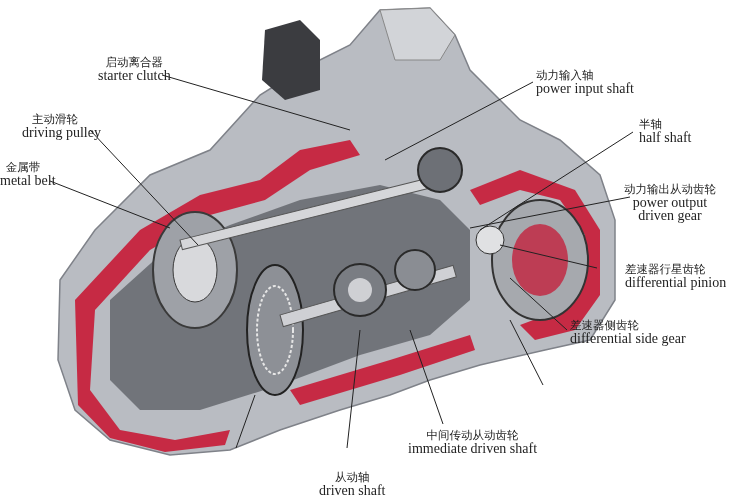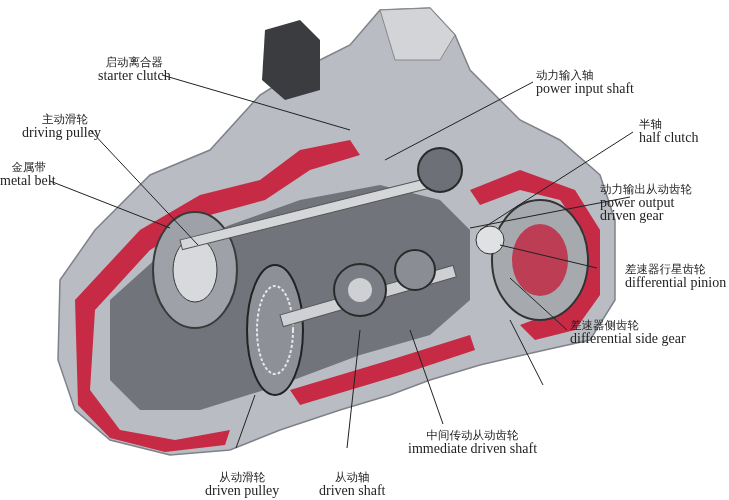--- a/index.html
+++ b/index.html
@@ -1,21 +1,21 @@
 <!DOCTYPE html>
 <html><head>
 <meta charset="utf-8">
 <style>
   html,body{margin:0;padding:0;background:#ffffff;}
   body{width:729px;height:500px;position:relative;overflow:hidden;font-family:"DejaVu Serif","Liberation Serif",serif;}
   .stage{position:absolute;left:0;top:0;width:713px;height:500px;}
   .label{position:absolute;color:#222;font-size:11px;line-height:13px;white-space:nowrap;}
   .label .zh{display:block;font-family:"DejaVu Serif","Liberation Serif",serif;font-size:11.5px;}
   .label .en{display:block;font-family:"Liberation Serif","DejaVu Serif",serif;font-size:14px;}
-  .right{text-align:right;}
+  .right{text-align:center;}
   .center{text-align:center;}
   svg{position:absolute;left:0;top:0;}
 </style>
 </head>
 <body>
 
 <div class="stage">
   <svg width="729" height="500" viewBox="0 0 729 500">
 
     <path d="M60 280 L95 230 L150 175 L210 150 L260 95 L300 70 L350 45 L380 10 L430 8 L455 35 L470 70 L500 100 L520 120 L560 140 L600 175 L615 220 L615 300 L590 340 L545 350 L480 365 L430 380 L390 395 L340 410 L280 430 L230 450 L170 455 L110 440 L75 410 L58 360 Z" fill="#b9bcc2" stroke="#7f8289" stroke-width="1.5"></path>
@@ -74,40 +74,36 @@
   <div class="label right" style="left:0px;top:161px;width:46px;">
     <span class="zh">金属带</span>
     <span class="en">metal belt</span>
   </div>
   <div class="label" style="left:536px;top:57px;margin-top:12px;">
     <span class="zh">动力输入轴</span>
     <span class="en">power input shaft</span>
   </div>
   <div class="label" style="left:639px;top:118px;">
     <span class="zh">半轴</span>
-    <span class="en">half clutch</span>
+    <span class="en">half shaft</span>
   </div>
-  <div class="label" style="left:600px;top:183px;">
+  <div class="label" style="left:624px;top:183px;text-align:center;">
     <span class="zh">动力输出从动齿轮</span>
     <span class="en">power output</span>
     <span class="en">driven gear</span>
   </div>
   <div class="label" style="left:625px;top:263px;">
     <span class="zh">差速器行星齿轮</span>
     <span class="en">differential pinion</span>
   </div>
   <div class="label" style="left:570px;top:319px;">
     <span class="zh">差速器侧齿轮</span>
     <span class="en">differential side gear</span>
   </div>
   <div class="label center" style="left:396px;top:429px;margin-left:12px;">
     <span class="zh">中间传动从动齿轮</span>
     <span class="en">immediate driven shaft</span>
   </div>
-  <div class="label center" style="left:205px;top:471px;">
-    <span class="zh">从动滑轮</span>
-    <span class="en">driven pulley</span>
-  </div>
   <div class="label center" style="left:319px;top:471px;">
     <span class="zh">从动轴</span>
     <span class="en">driven shaft</span>
   </div>
 </div>
 
 </body></html>

